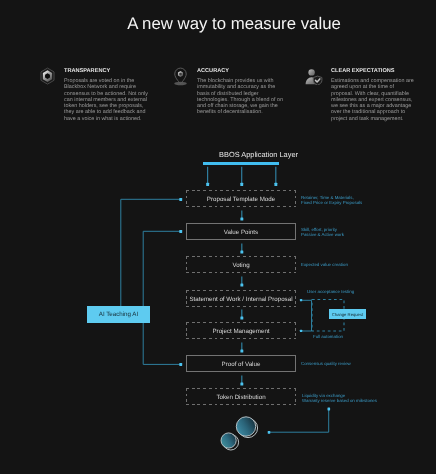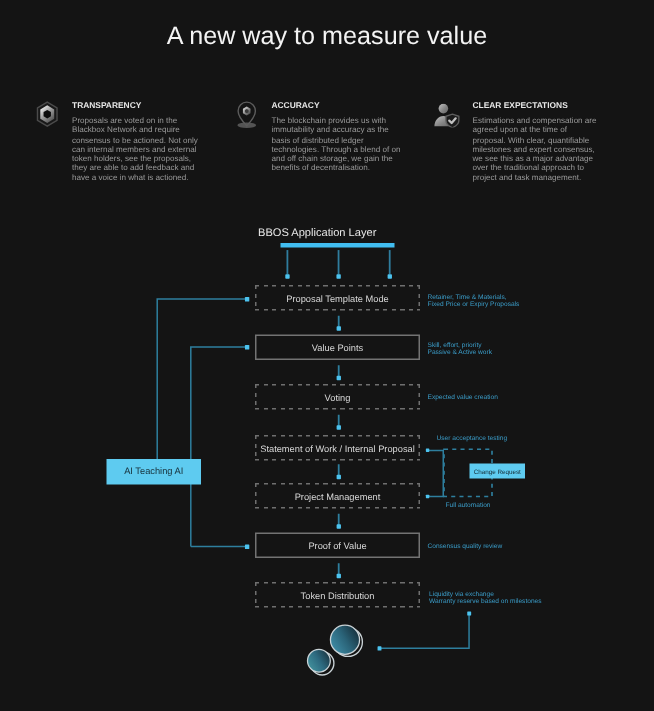--- a/index.html
+++ b/index.html
@@ -1,19 +1,19 @@
 <!DOCTYPE html>
 <html><head>
 <meta charset="utf-8">
 <style>
   html,body{margin:0;padding:0;background:#141414;}
   body{width:436px;height:474px;position:relative;overflow:hidden;
        font-family:"Liberation Sans",sans-serif;color:#cfcfcf;
        -webkit-font-smoothing:antialiased;text-rendering:geometricPrecision;}
-  .page{position:absolute;left:0;top:0;width:352px;height:474px;
+  .page{position:absolute;left:16px;top:0;width:352px;height:474px;
         transform:translateZ(0);}
 
   h1.title{position:absolute;left:0;top:15px;width:436px;text-align:center;
       font-size:16.8px;font-weight:400;color:#f4f4f4;margin:0;letter-spacing:0px;line-height:18px;}
 
   
   .feat{position:absolute;top:66px;width:110px;}
   .feat .ic{position:absolute;left:-1px;top:1px;width:18px;height:19.2px;}
   #feat0 .ic{left:-1px;top:1px;}
   .feat .ftitle{position:absolute;left:24px;top:2px;font-size:5.6px;font-weight:700;
@@ -21,21 +21,21 @@
   .feat .fbody{position:absolute;left:24px;top:12px;width:86px;font-size:5.4px;
       line-height:6.27px;color:#9a9a9a;letter-spacing:0px;}
   #feat0{left:24px;}
   #feat1{left:157px;}
   #feat1 .ic{left:-1.5px;top:1px;}
   #feat2{left:291px;}
   #feat2 .ic{left:-2px;top:3px;}
 
   
   .flow{position:absolute;left:0;top:0;width:436px;height:474px;}
-  .hdr{position:absolute;left:172px;top:150px;width:110px;text-align:left;
+  .hdr{position:absolute;left:172px;top:150px;width:110px;text-align:right;
        font-size:7.4px;color:#e8e8e8;line-height:9px;}
   .hdrline{position:absolute;left:187px;top:162px;width:76px;height:2.5px;background:#41bdf0;}
 
   .node{position:absolute;left:170px;width:110px;height:17px;
         display:flex;align-items:center;justify-content:center;padding-top:2px;box-sizing:border-box;
         font-size:6.2px;color:#d8d8d8;box-sizing:border-box;letter-spacing:0px;}
   .node.solid{border:1px solid #737373;}
   .node.dashed{position:absolute;}
   .node.dashed::before{content:"";position:absolute;left:0;top:0;right:0;bottom:0;
     background:

